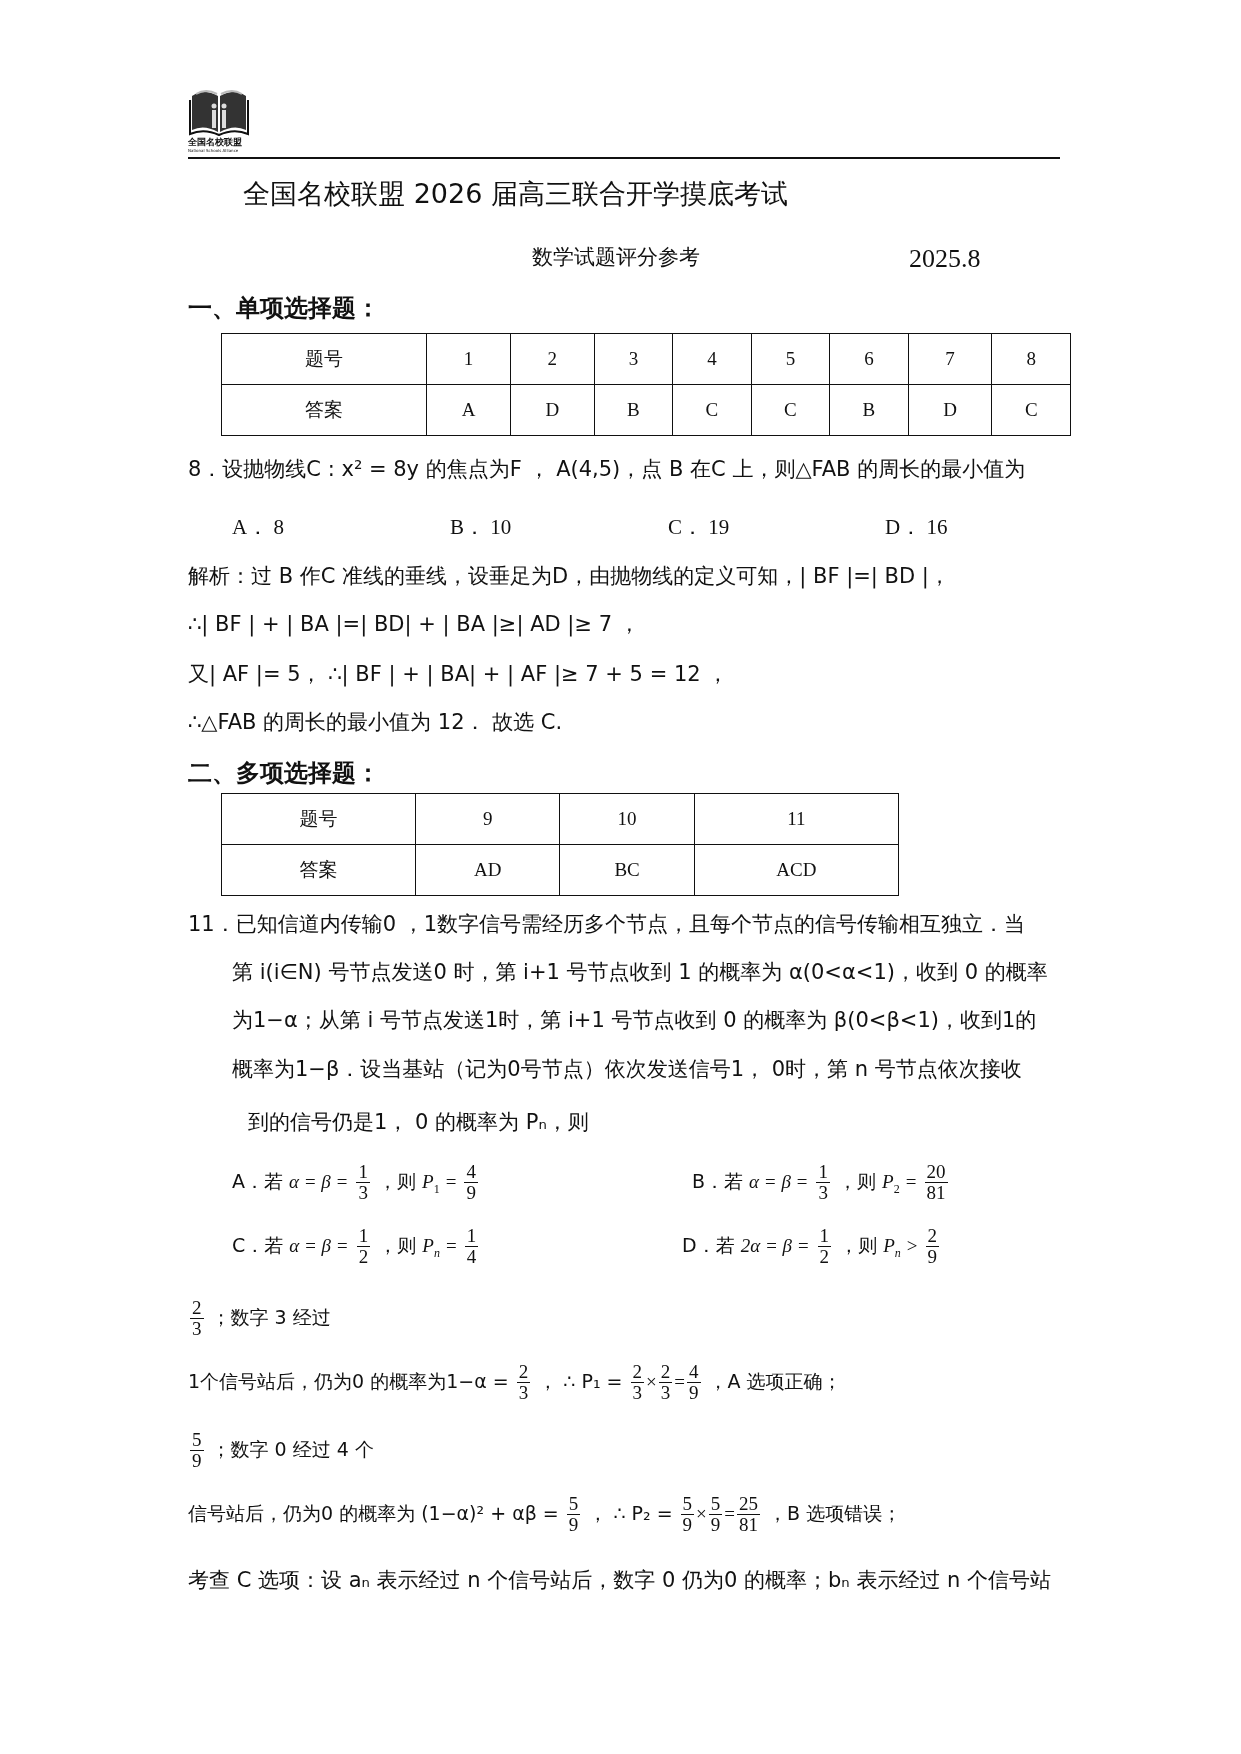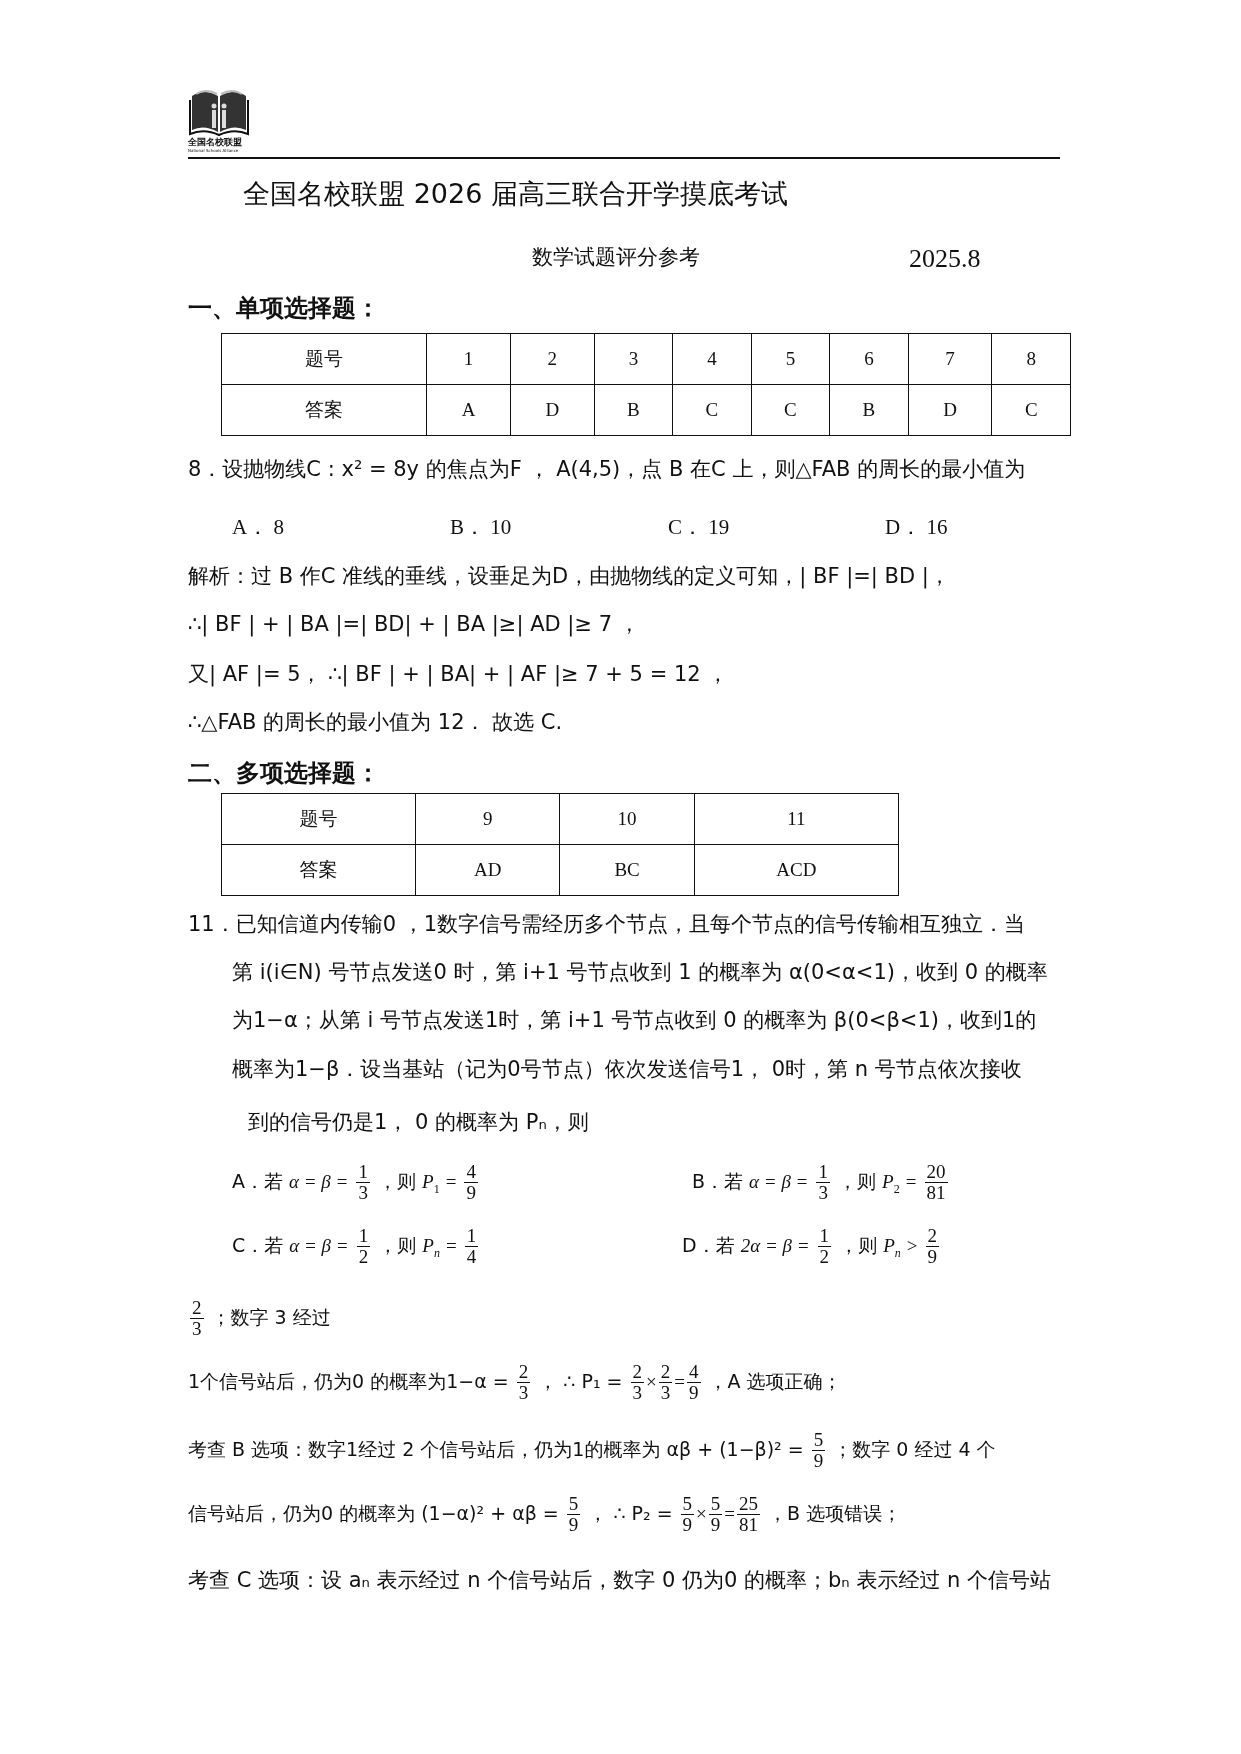--- a/index.html
+++ b/index.html
@@ -162,21 +162,20 @@
   <span>；数字 3 经过</span>
 </div>
 <div class="opt" style="left:188px; top:1362px;">
   <span>1个信号站后，仍为0 的概率为1−α =</span>
   <span class="frac"><span class="num">2</span><span class="den">3</span></span>
   <span>， ∴ P₁ =</span>
   <span class="frac"><span class="num">2</span><span class="den">3</span></span><span class="r">×</span><span class="frac"><span class="num">2</span><span class="den">3</span></span><span class="r">=</span><span class="frac"><span class="num">4</span><span class="den">9</span></span>
   <span>，A 选项正确；</span>
 </div>
 <div class="opt" style="left:188px; top:1430px;">
-  <span>考查 B 选项：数字1经过 2 个信号站后，仍为1的概率为 αβ + (1−β)² =</span>
   <span class="frac"><span class="num">5</span><span class="den">9</span></span>
   <span>；数字 0 经过 4 个</span>
 </div>
 <div class="opt" style="left:188px; top:1494px;">
   <span>信号站后，仍为0 的概率为 (1−α)² + αβ =</span>
   <span class="frac"><span class="num">5</span><span class="den">9</span></span>
   <span>， ∴ P₂ =</span>
   <span class="frac"><span class="num">5</span><span class="den">9</span></span><span class="r">×</span><span class="frac"><span class="num">5</span><span class="den">9</span></span><span class="r">=</span><span class="frac"><span class="num">25</span><span class="den">81</span></span>
   <span>，B 选项错误；</span>
 </div>

